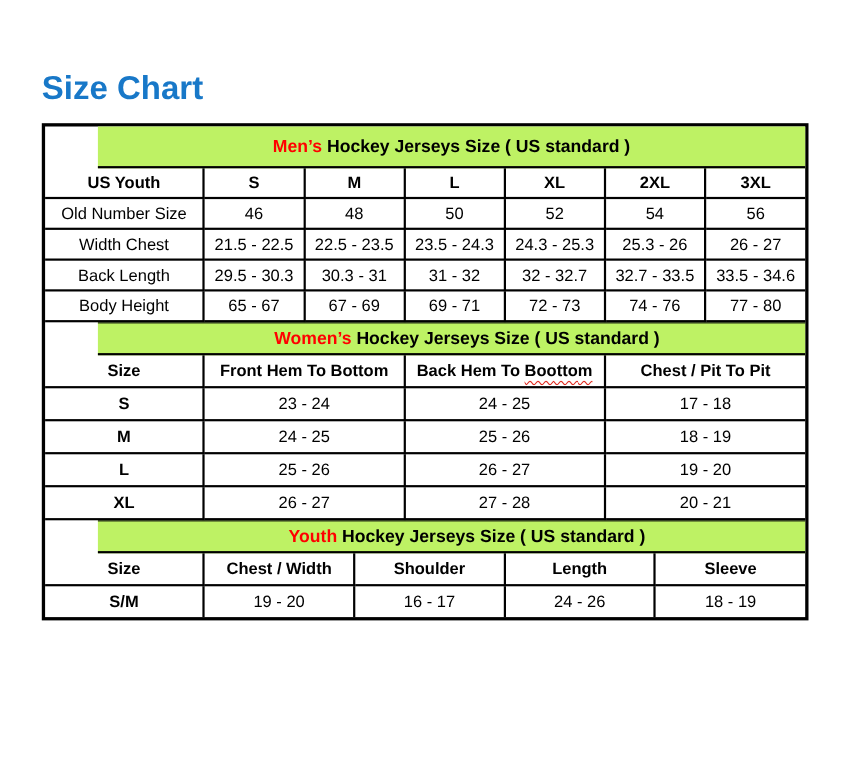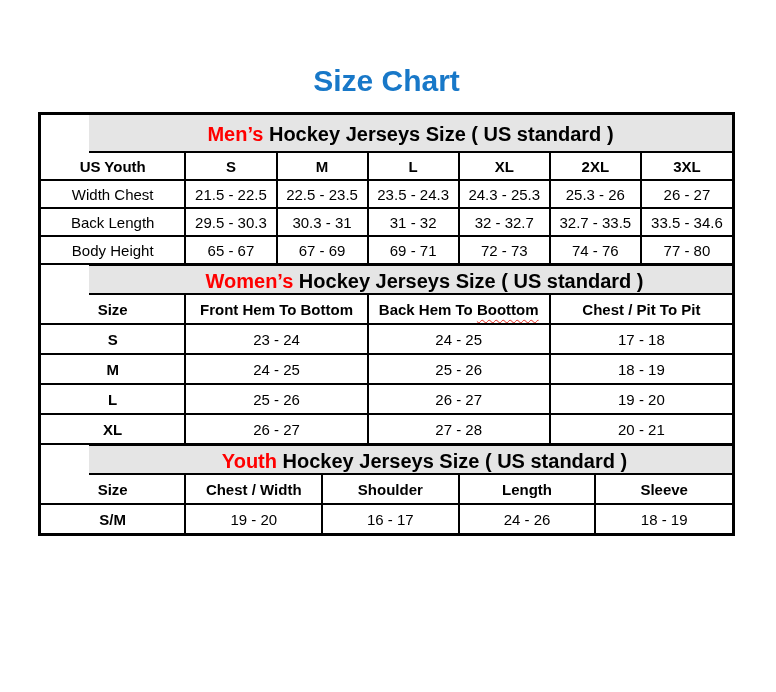--- a/index.html
+++ b/index.html
@@ -10,40 +10,39 @@
     background: #ffffff;
     font-family: "Liberation Sans", sans-serif;
     color: #000000;
     overflow: hidden;
   }
   .page-title {
     margin: 0;
     padding-top: 64px;
     width: 697px;
     margin-left: 38px;
-    text-align: center;
     font-size: 30px;
     font-weight: bold;
     color: #1878C8;
     letter-spacing: 0px;
   }
   .chart-wrapper {
     margin-left: 38px;
     margin-top: 14px;
     width: 697px;
     border: 3px solid #000000;
     box-sizing: border-box;
     background: #ffffff;
   }
   .size-section { width: 100%; }
   .section-heading {
-    background: #e5e5e5;
+    background: #bef264;
     text-align: center;
     font-weight: bold;
-    font-size: 20px;
+    font-size: 16px;
     height: 38px;
     line-height: 38px;
     border-bottom: 2px solid #000000;
     box-sizing: border-box;
     margin-left: 48px;
   }
   .size-section:not(:first-of-type) .section-heading {
     border-top: 1px solid #000000;
     height: 30px;
     line-height: 30px;
@@ -110,20 +109,29 @@
               <th>S</th>
               <th>M</th>
               <th>L</th>
               <th>XL</th>
               <th>2XL</th>
               <th>3XL</th>
             </tr>
           </thead>
         <tbody>
             <tr>
+              <td>Old Number Size</td>
+              <td>46</td>
+              <td>48</td>
+              <td>50</td>
+              <td>52</td>
+              <td>54</td>
+              <td>56</td>
+            </tr>
+            <tr>
               <td>Width Chest</td>
               <td>21.5 - 22.5</td>
               <td>22.5 - 23.5</td>
               <td>23.5 - 24.3</td>
               <td>24.3 - 25.3</td>
               <td>25.3 - 26</td>
               <td>26 - 27</td>
             </tr>
             <tr>
               <td>Back Length</td>

